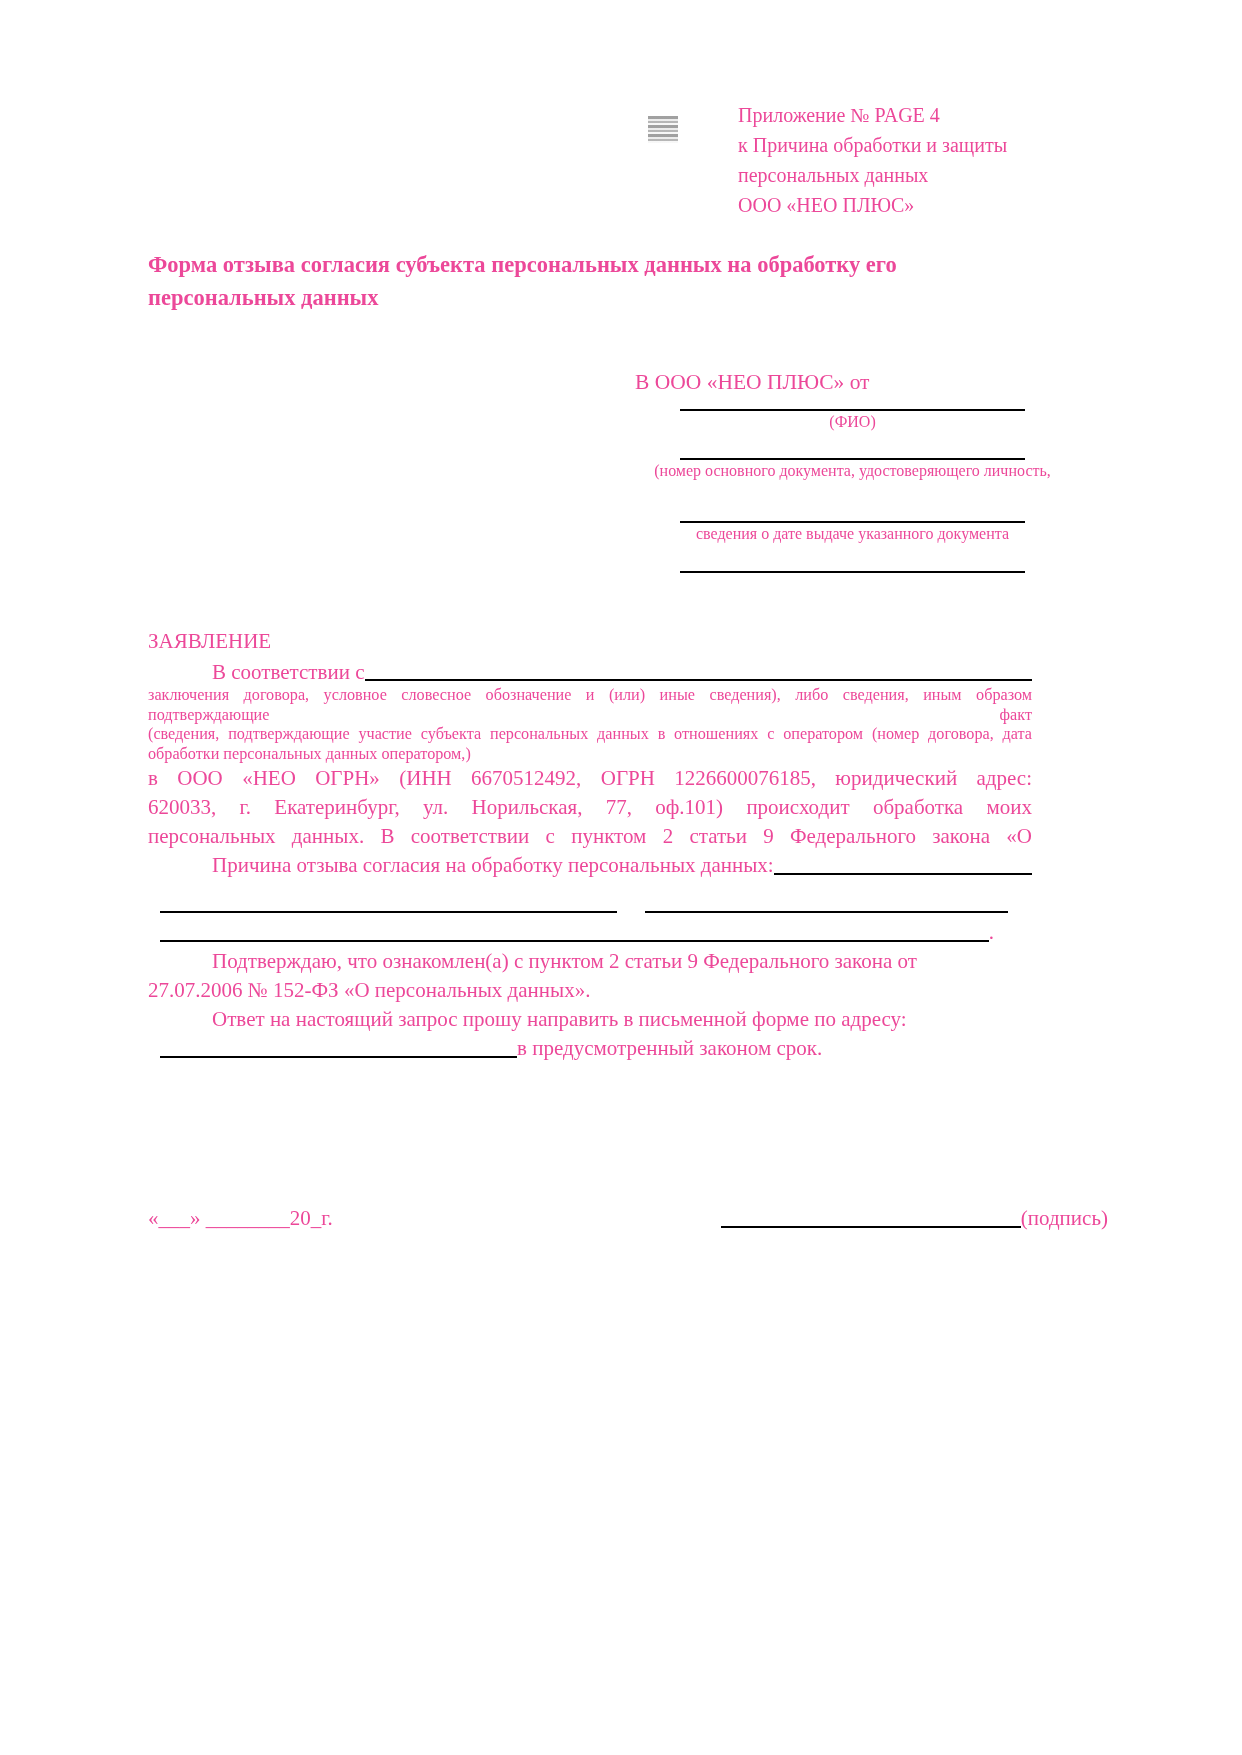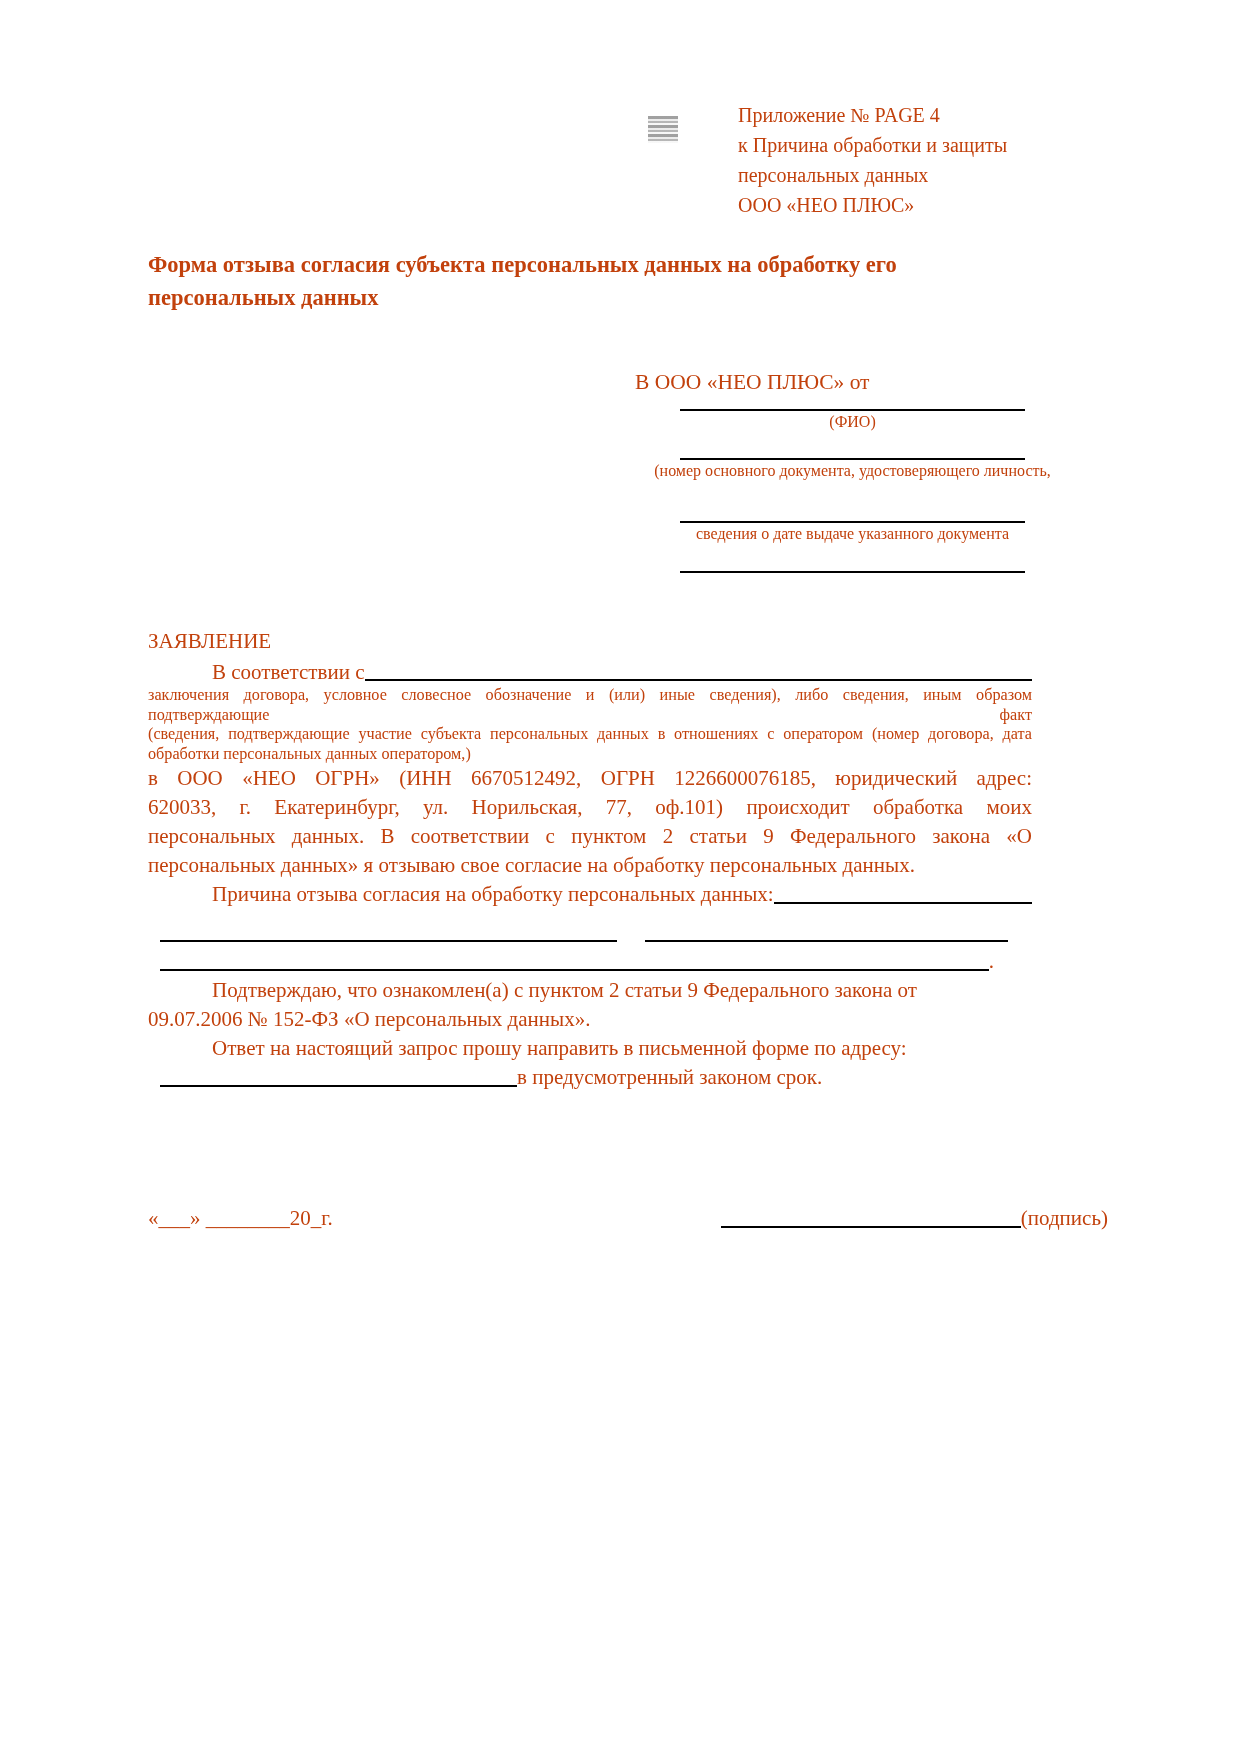--- a/index.html
+++ b/index.html
@@ -1,18 +1,18 @@
 <!DOCTYPE html>
 <html><head>
 <meta charset="utf-8">
 <style>
   html,body { margin:0; padding:0; background:#ffffff; }
   .page {
     position:relative; width:1242px; height:1755px; background:#ffffff;
-    color:#c2410c; font-family:"Liberation Serif", serif; overflow:hidden;
+    color:#ec4899; font-family:"Liberation Serif", serif; overflow:hidden;
   }
 
   
   .appendix { position:absolute; left:738px; top:100px; font-size:20px; line-height:30px; }
 
   
   .artifact {
     position:absolute; left:648px; top:116px; width:30px; height:27px;
     background:repeating-linear-gradient(180deg,#909090 0 3px,#e9e9e9 3px 5px,#aaaaaa 5px 7px,#f6f6f6 7px 9px);
     opacity:.85;
@@ -113,41 +113,40 @@
     <div class="fine">
       <div class="jl">заключения договора, условное словесное обозначение и (или) иные сведения), либо сведения, иным образом подтверждающие факт</div>
       <div class="jl">(сведения, подтверждающие участие субъекта персональных данных в отношениях с оператором (номер договора, дата</div>
       <div>обработки персональных данных оператором,)</div>
     </div>
 
     <div>
       <div class="bl jl">в ООО «НЕО ОГРН» (ИНН 6670512492, ОГРН 1226600076185, юридический адрес:</div>
       <div class="bl jl">620033, г. Екатеринбург, ул. Норильская, 77, оф.101) происходит обработка моих</div>
       <div class="bl jl">персональных данных. В соответствии с пунктом 2 статьи 9 Федерального закона «О</div>
-      <div class="bl">персональных данных» я отзываю свое согласие на обработку персональных данных.</div>
     </div>
 
     <div class="row reason-row ind">
       <span class="pfx">Причина отзыва согласия на обработку персональных данных:</span>
       <span class="fill"></span>
     </div>
 
     <div class="blankA">
       <span class="segA1"></span>
       <span class="segA2"></span>
     </div>
 
     <div class="blankB">
       <span class="segB"></span>
       <span class="dot">.</span>
     </div>
 
     <div>
       <div class="bl ind">Подтверждаю, что ознакомлен(а) с пунктом 2 статьи 9 Федерального закона от</div>
-      <div class="bl">09.07.2006 № 152-ФЗ «О персональных данных».</div>
+      <div class="bl">27.07.2006 № 152-ФЗ «О персональных данных».</div>
     </div>
 
     <div class="bl ind">Ответ на настоящий запрос прошу направить в письменной форме по адресу:</div>
 
     <div class="suffix-row">
       <span class="uline"></span>
       <span class="sfx">в предусмотренный законом срок.</span>
     </div>
 
   </div>

